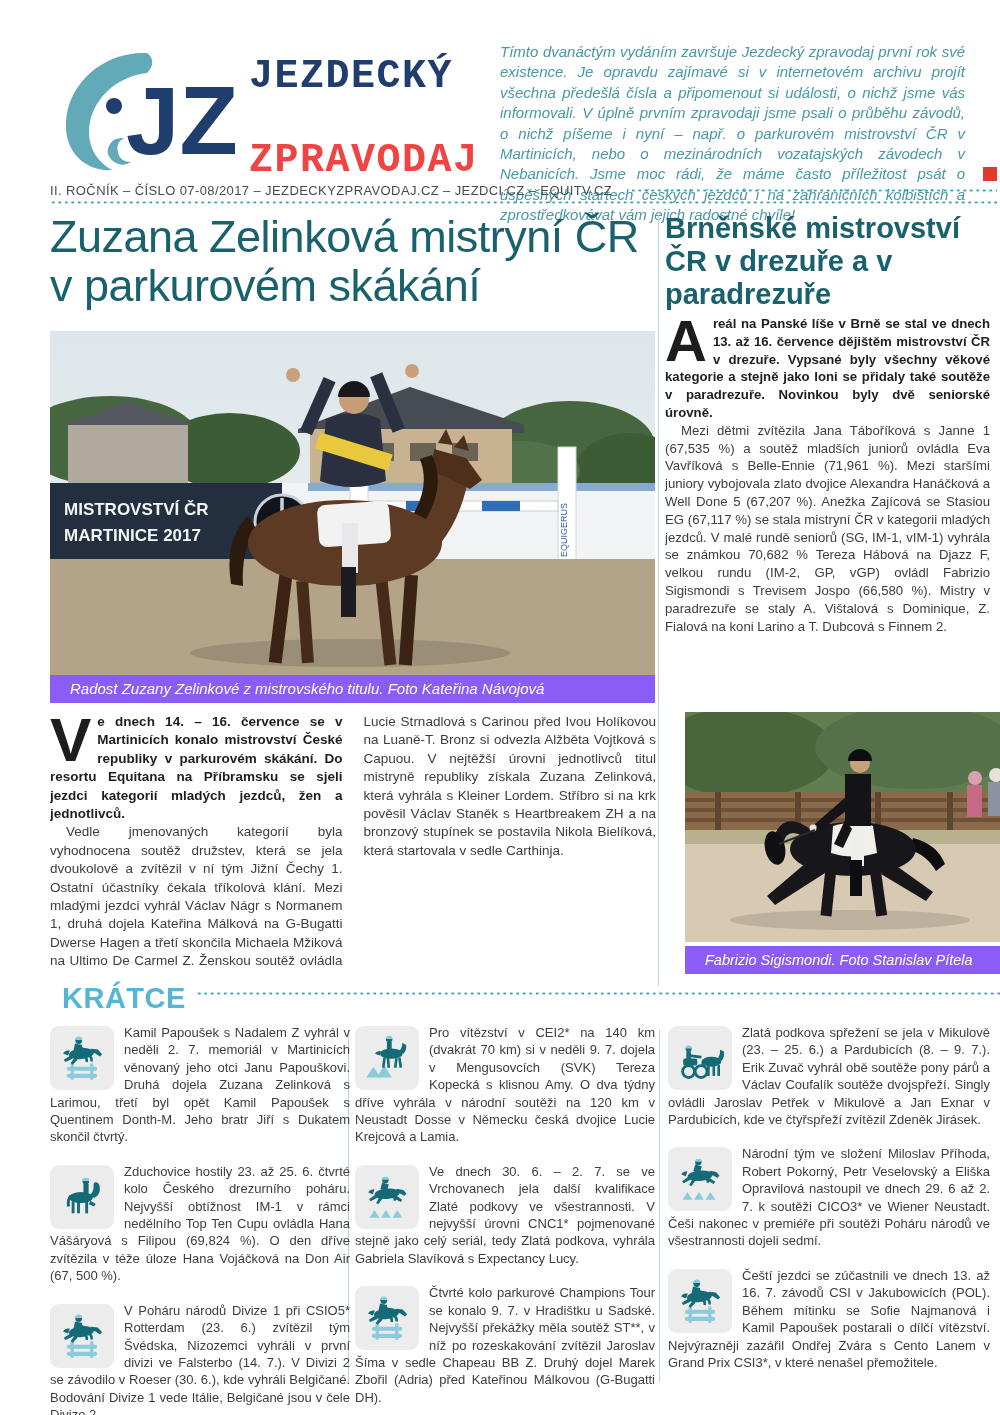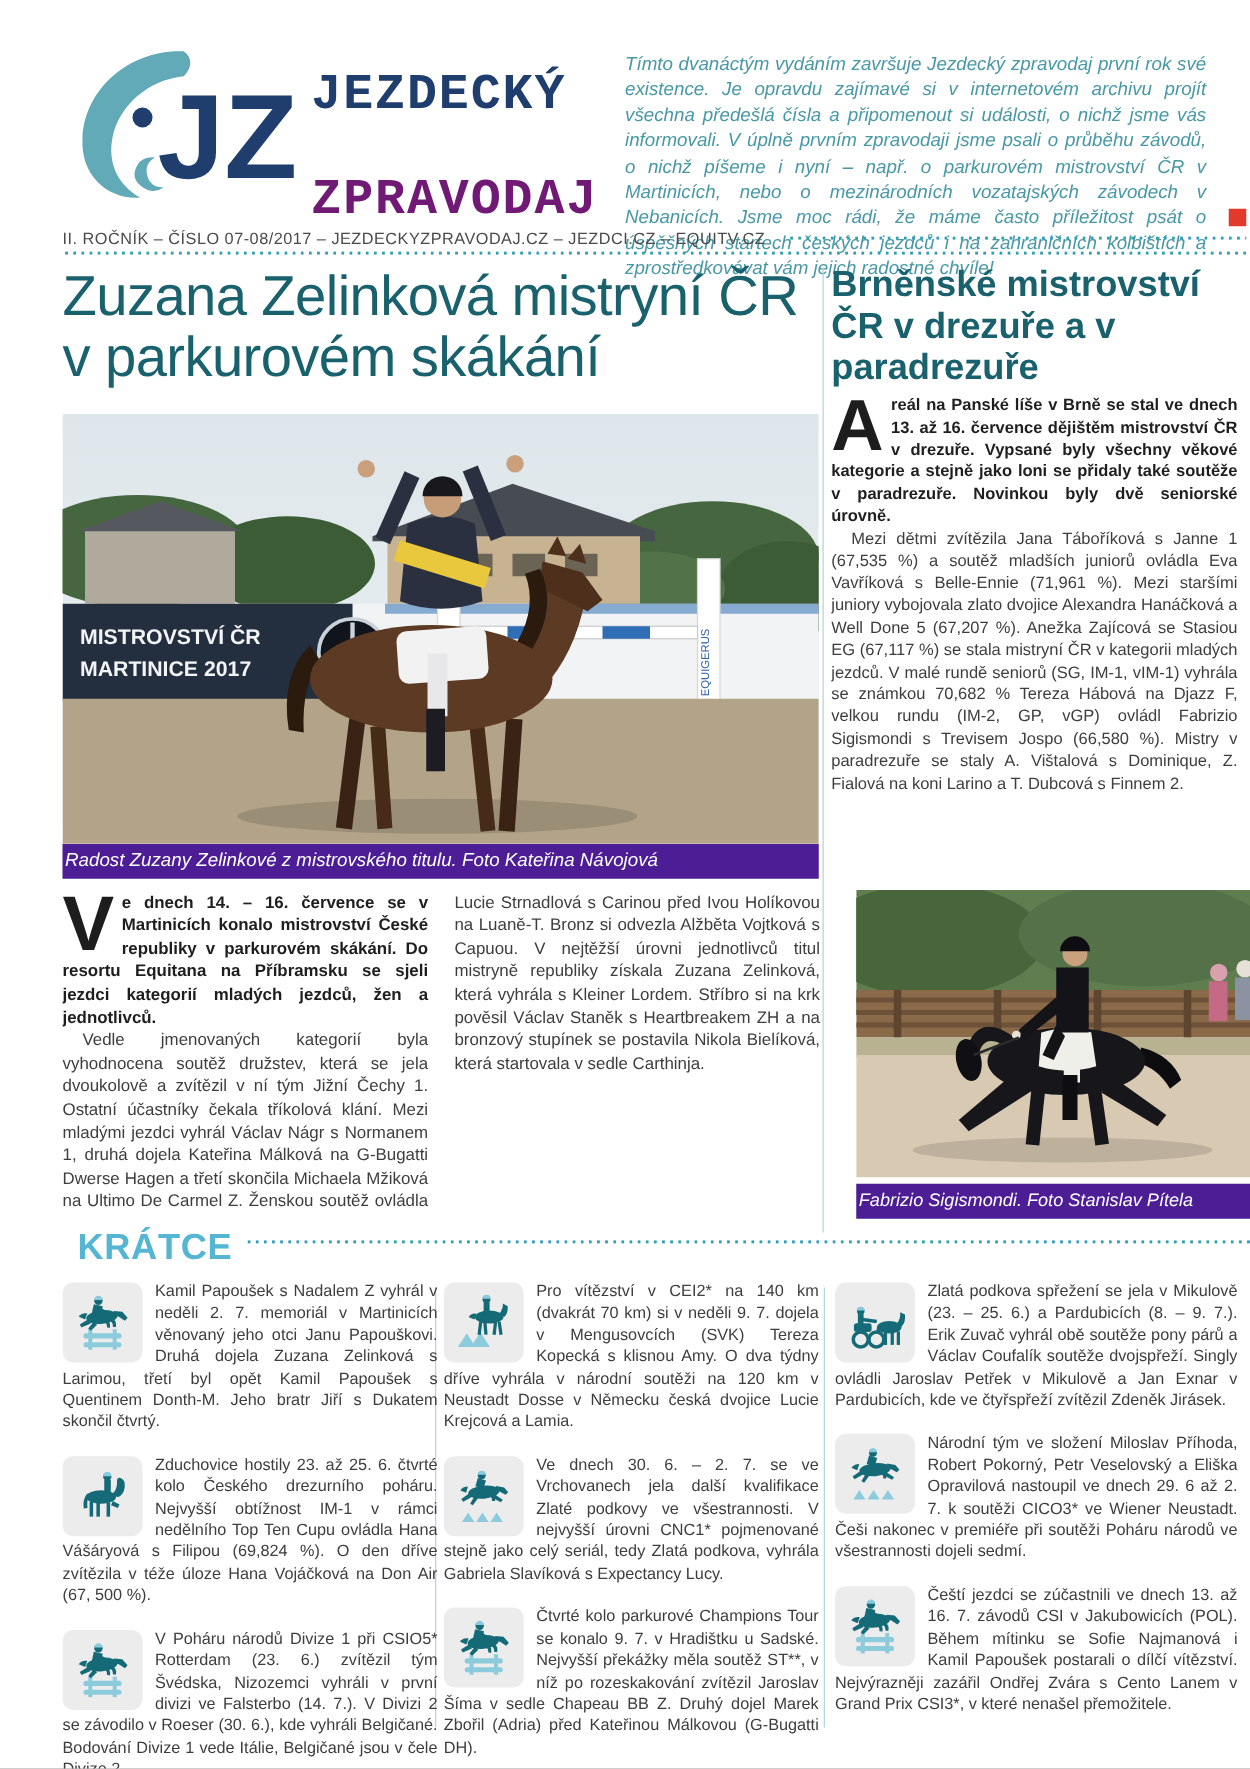--- a/index.html
+++ b/index.html
@@ -2,37 +2,37 @@
 <html><head>
 <meta charset="utf-8">
 <style>
   html,body{margin:0;padding:0;background:#888;}
   #page{position:relative;width:1000px;height:1415px;margin:0 auto;background:#fff;
         font-family:"Liberation Sans","DejaVu Sans",sans-serif;overflow:hidden;}
   .abs{position:absolute;}
   .dots{background-image:radial-gradient(circle,#2f9db3 1.1px,rgba(0,0,0,0) 1.2px);
         background-size:6.5px 6.5px;background-repeat:repeat-x;background-position:left center;height:7px;}
   
-  .logo-group{left:50px;top:38px;display:flex;align-items:flex-start;}
+  .logo-group{left:50px;top:38px;display:flex;align-items:center;}
   .logo-text{margin-left:14px;padding-top:16px;font-weight:700;font-size:40px;line-height:46px;letter-spacing:1.5px;font-family:Liberation Mono, monospace;}
-  .logo-line1{color:#1f3d6d;} .logo-line2{color:#701a75;margin-top:38px;}
+  .logo-line1{color:#1f3d6d;} .logo-line2{color:#ef4444;margin-top:38px;}
   .intro{left:500px;top:42px;width:465px;font-style:italic;color:#4898a6;font-size:15px;
          line-height:20.4px;text-align:justify;}
   .red-marker{left:983px;top:167px;width:14px;height:14px;background:#e2392b;}
   .meta-row{left:50px;top:183px;width:947px;display:flex;align-items:center;gap:18px;
             font-size:13px;letter-spacing:0.4px;color:#4a4a4a;white-space:nowrap;}
   .meta-row .dots{flex:1;}
   .rule-dots{left:50px;top:199px;width:947px;}
   
   .headline{left:50px;top:212px;width:605px;font-size:45px;line-height:49px;font-weight:400;
             color:#1a616e;letter-spacing:-0.5px;}
   .photo-block{left:50px;top:331px;width:605px;}
   .photo-block svg{display:block;}
-  .caption-bar{height:28px;line-height:28px;background:#4c1d95;color:#fff;font-style:italic;
-               font-size:15px;padding:0 2px;overflow:hidden;white-space:nowrap;}
+  .caption-bar{height:28px;line-height:28px;background:#8b5cf6;color:#fff;font-style:italic;
+               font-size:15px;padding:0 20px;overflow:hidden;white-space:nowrap;}
   .article-main{left:50px;top:713px;width:606px;height:273px;overflow:hidden;
                 column-count:2;column-gap:21px;column-fill:auto;
                 font-size:13.5px;line-height:18.4px;color:#3d3d3d;text-align:justify;}
   .article-main p{margin:0;}
   .lead{font-weight:700;color:#1e1e1e;}
   .p-indent{text-indent:16px;}
   .dropcap{float:left;font-weight:700;color:#1d1d1d;font-size:62px;line-height:50px;padding:2px 6px 0 0;}
   
   .vline{width:1px;background:#b5d4db;}
   .side-col{left:665px;top:212px;width:325px;height:498px;overflow:hidden;}

